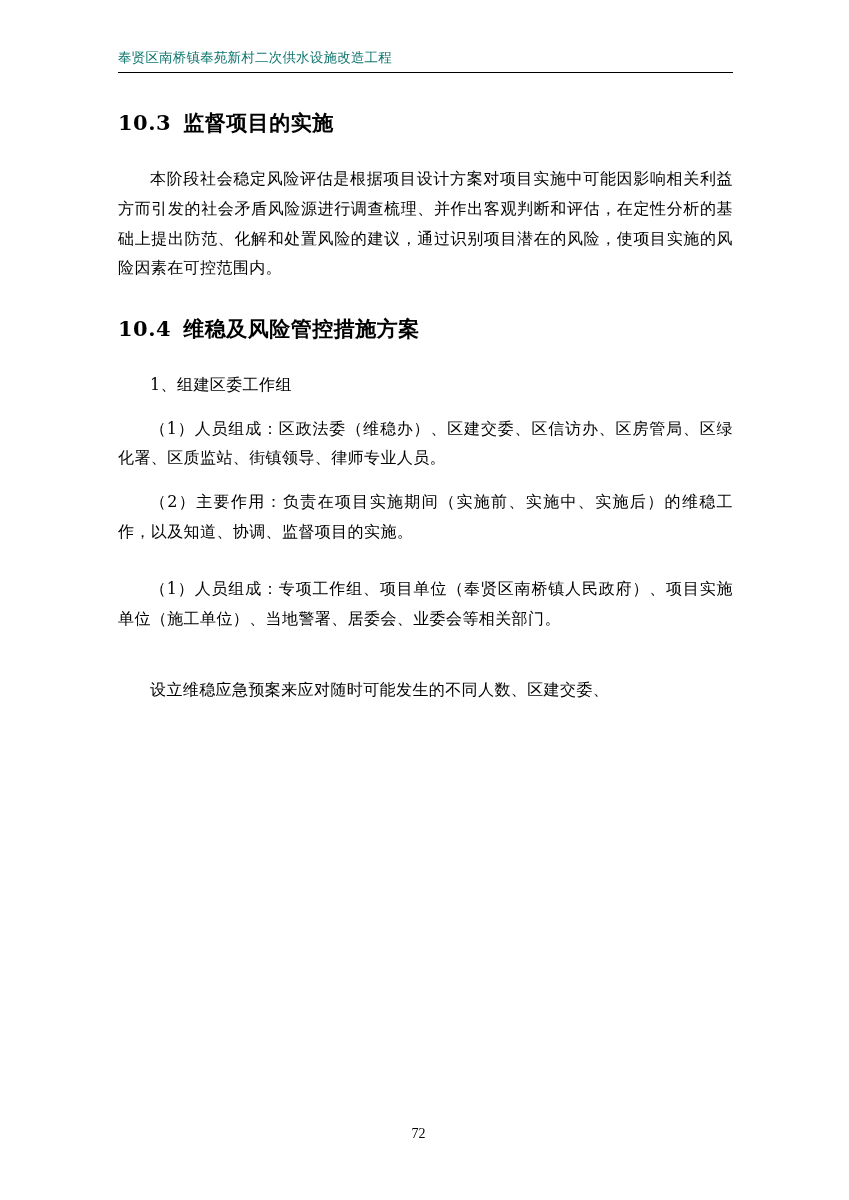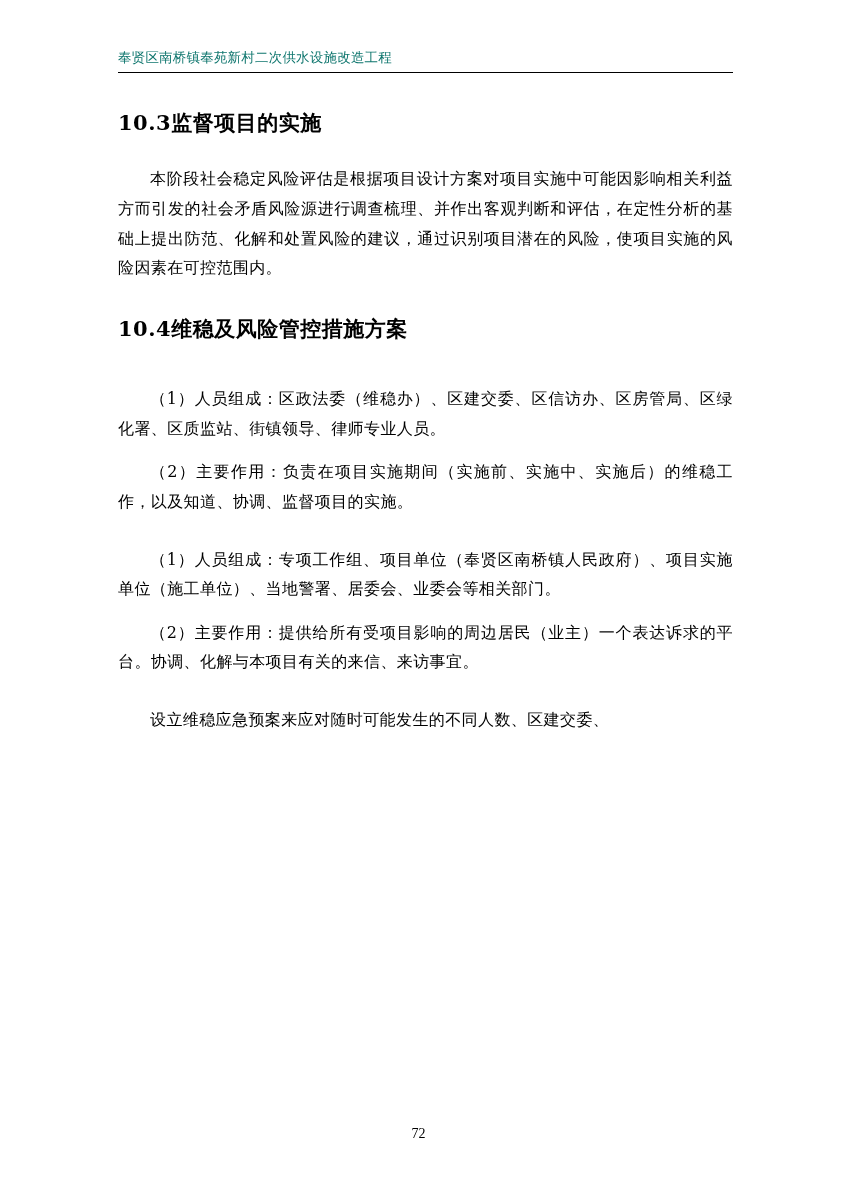--- a/index.html
+++ b/index.html
@@ -39,20 +39,21 @@
   }
   h2.section-heading {
     font-size: 21px;
     font-weight: bold;
     margin: 0 0 0 0;
     line-height: 1.5;
     letter-spacing: 0.5px;
     font-family: "DejaVu Serif", "Liberation Serif", serif;
   }
   h2.section-heading .num {
+    margin-right: 12px;
   }
   .para {
     font-size: 16px;
     line-height: 1.85;
     text-align: justify;
     text-justify: inter-ideograph;
     margin: 0;
     letter-spacing: 0.4px;
     font-family: "DejaVu Serif", "Liberation Serif", serif;
   }
@@ -93,34 +94,34 @@
       <p class="para indent2">本阶段社会稳定风险评估是根据项目设计方案对项目实施中可能因影响相关利益方而引发的社会矛盾风险源进行调查梳理、并作出客观判断和评估，在定性分析的基础上提出防范、化解和处置风险的建议，通过识别项目潜在的风险，使项目实施的风险因素在可控范围内。</p>
 
       <div class="gap-lg"></div>
 
       <h2 class="section-heading">
         <span class="num">10.4</span><span>维稳及风险管控措施方案</span>
       </h2>
 
       <div class="gap-md"></div>
 
+      <p class="para indent2">1、组建区委工作组</p>
       <div class="gap-sm"></div>
 
       <p class="para indent2">（1）人员组成：区政法委（维稳办）、区建交委、区信访办、区房管局、区绿化署、区质监站、街镇领导、律师专业人员。</p>
       <div class="gap-sm"></div>
 
       <p class="para indent2">（2）主要作用：负责在项目实施期间（实施前、实施中、实施后）的维稳工作，以及知道、协调、监督项目的实施。</p>
       <div class="gap-sm"></div>
 
       <div class="gap-sm"></div>
 
       <p class="para indent2">（1）人员组成：专项工作组、项目单位（奉贤区南桥镇人民政府）、项目实施单位（施工单位）、当地警署、居委会、业委会等相关部门。</p>
       <div class="gap-sm"></div>
 
-      <p class="para indent2">（2）主要作用：提供给所有受项目影响的周边居民（业主）一个表达诉求的平台。协调、化解与本项目有关的来信、来访事宜。</p>
       <div class="gap-sm"></div>
 
       <div class="gap-sm"></div>
 
       <p class="para indent2">设立维稳应急预案来应对随时可能发生的不同人数、区建交委、</p>
 
     </div>
   </div>
 
   <div class="page-number">72</div>

